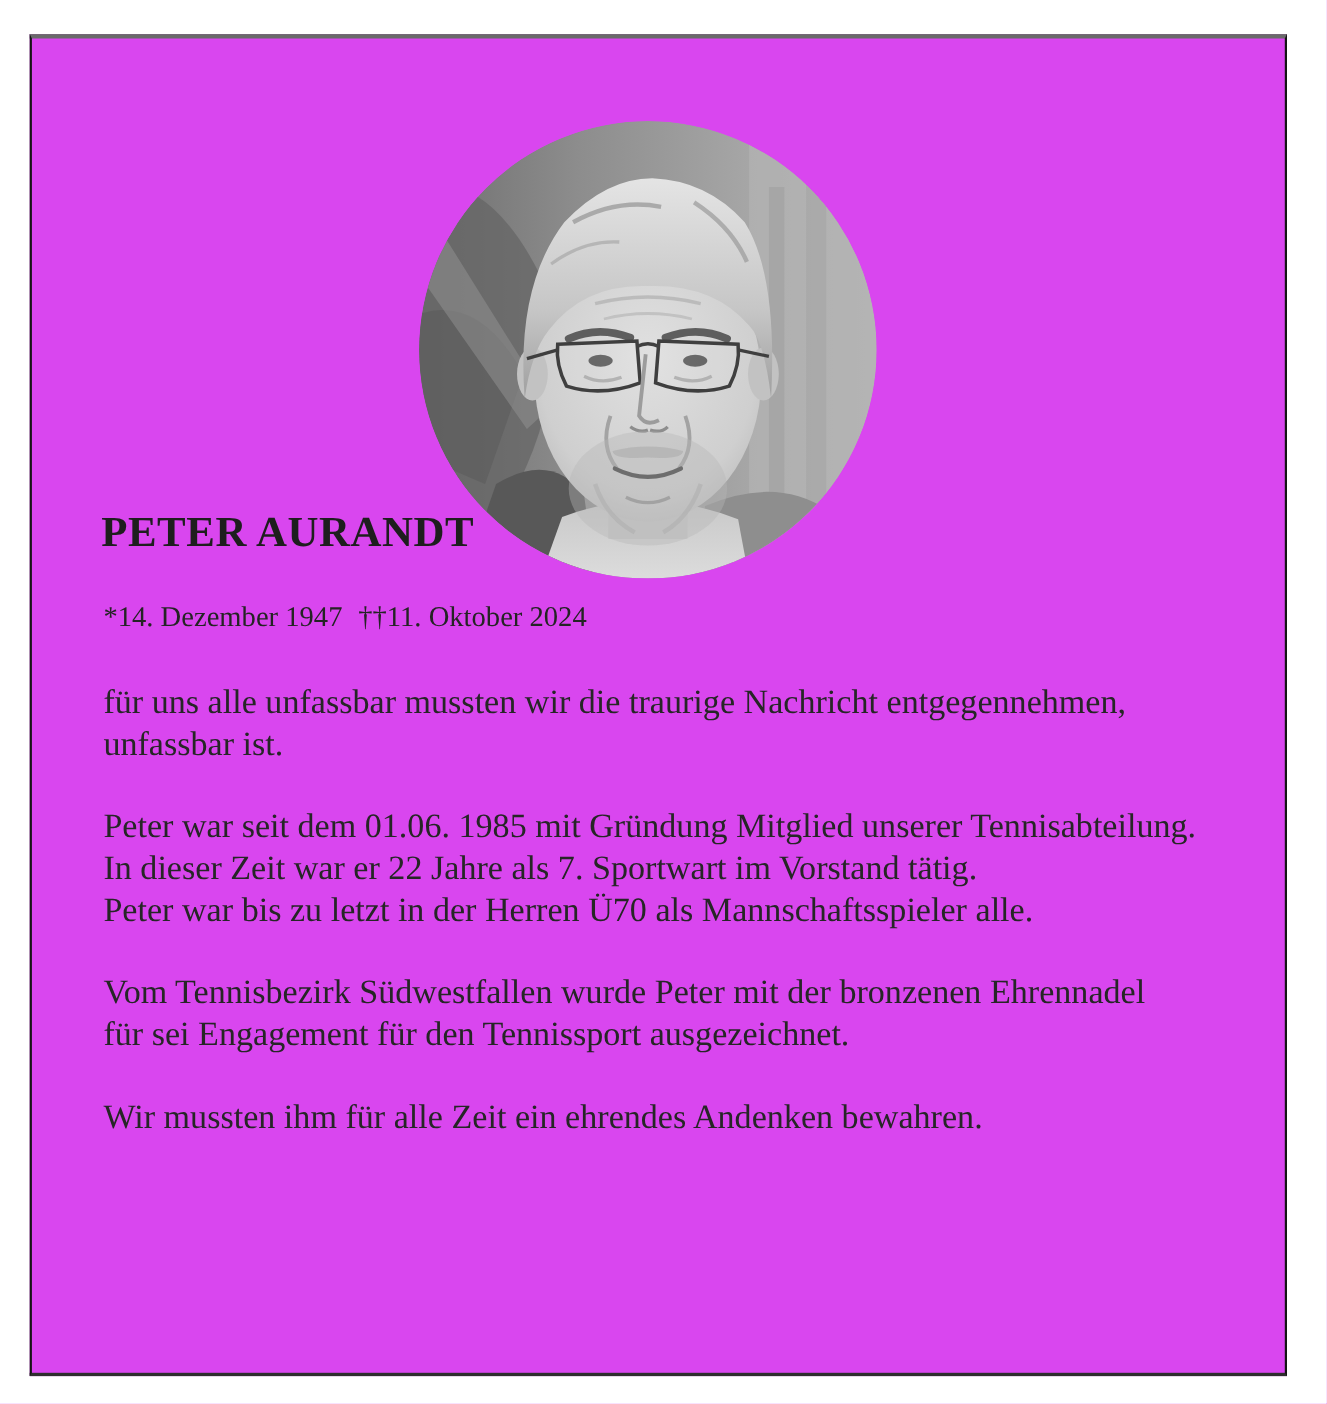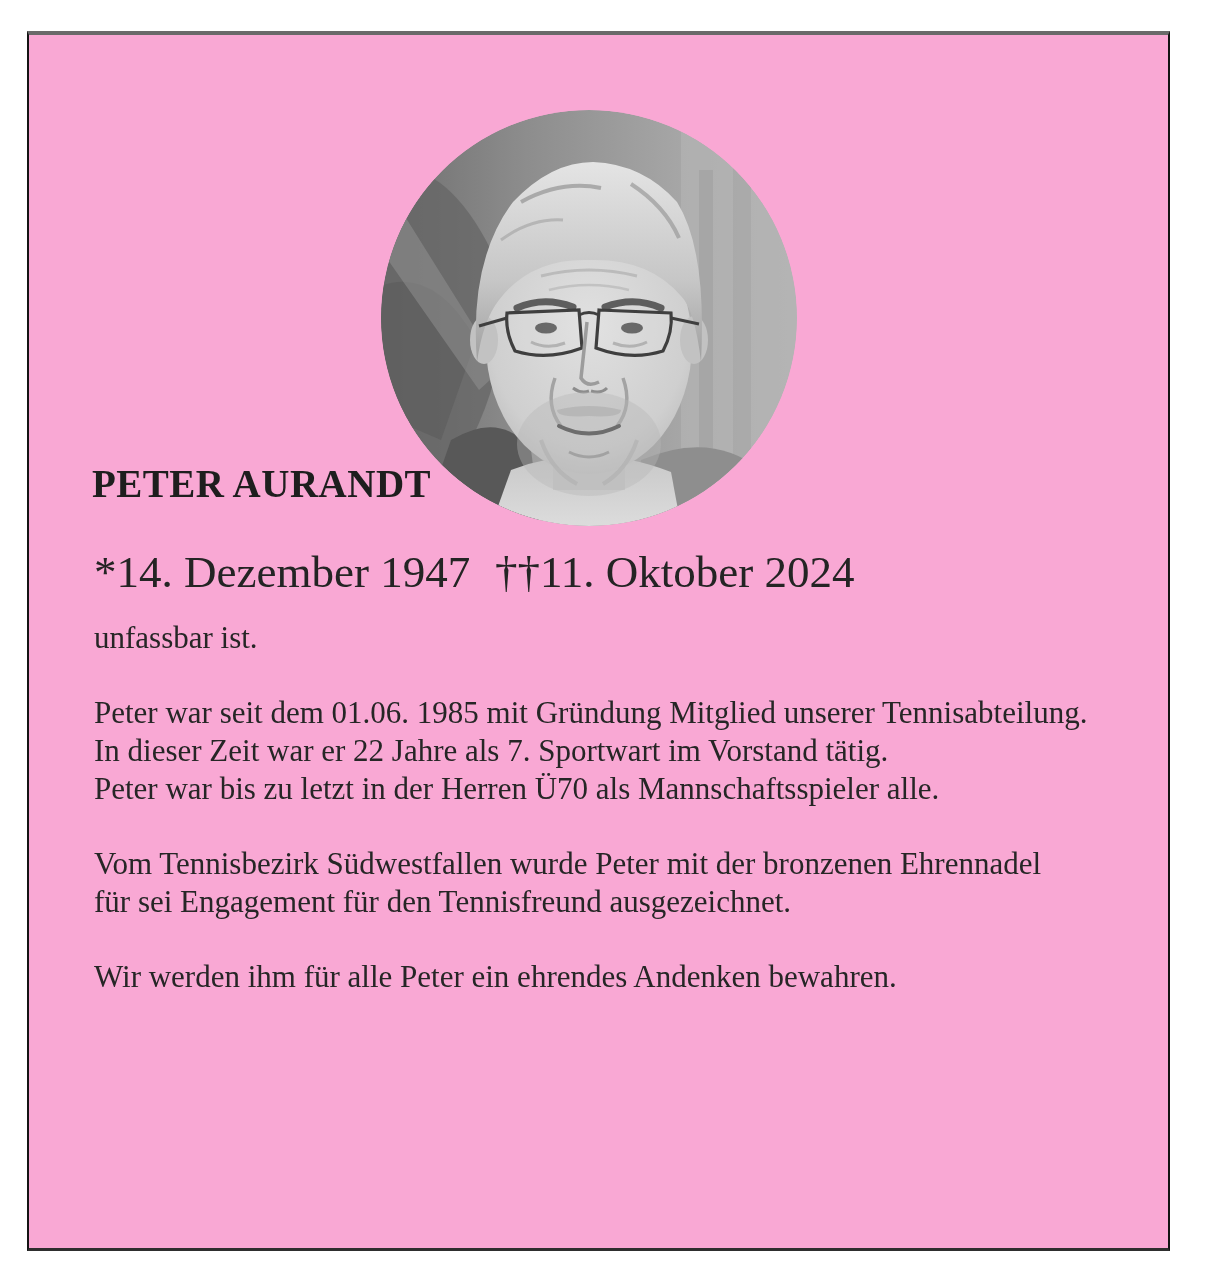--- a/index.html
+++ b/index.html
@@ -19,21 +19,21 @@
     position: absolute;
     left: 27px;
     top: 31px;
     width: 1143px;
     height: 1220px;
     box-sizing: border-box;
     border-top: 4px solid #6a6a6a;
     border-left: 2px solid #141414;
     border-right: 2px solid #141414;
     border-bottom: 3px solid #2e2e2e;
-    background: #f9a8d4;
+    background: #d946ef;
   }
   .photo {
     position: absolute;
     left: 352px;
     top: 75px;
     width: 416px;
     height: 416px;
     border-radius: 50%;
     overflow: hidden;
   }
@@ -46,21 +46,21 @@
     font-size: 39px;
     font-weight: bold;
     letter-spacing: 0.5px;
     color: #1e1e1e;
     white-space: nowrap;
   }
   .dates {
     position: absolute;
     left: 65px;
     top: 511px;
-    font-size: 45px;
+    font-size: 26px;
     color: #242424;
     white-space: nowrap;
   }
   .dates .death { margin-left: 0.55em; }
   .bodytext {
     position: absolute;
     left: 65px;
     top: 584px;
     font-size: 31px;
     line-height: 38px;
@@ -154,29 +154,30 @@
       </g>
     </svg>
   </div>
 
   <h1 class="name">PETER AURANDT</h1>
 
   <div class="dates"><span>*14. Dezember 1947</span><span class="death"><span>†</span><span>†11. Oktober 2024</span></span></div>
 
   <div class="bodytext">
     <p>
+      <span class="line">für uns alle unfassbar mussten wir die traurige Nachricht entgegennehmen,</span>
       <span class="line">unfassbar ist.</span>
     </p>
     <p>
       <span class="line">Peter war seit dem 01.06. 1985 mit Gründung Mitglied unserer Tennisabteilung.</span>
       <span class="line">In dieser Zeit war er 22 Jahre als 7. Sportwart im Vorstand tätig.</span>
       <span class="line">Peter war bis zu letzt in der Herren Ü70 als Mannschaftsspieler alle.</span>
     </p>
     <p>
       <span class="line">Vom Tennisbezirk Südwestfallen wurde Peter mit der bronzenen Ehrennadel</span>
-      <span class="line">für sei Engagement für den Tennisfreund ausgezeichnet.</span>
+      <span class="line">für sei Engagement für den Tennissport ausgezeichnet.</span>
     </p>
     <p>
-      <span class="line">Wir werden ihm für alle Peter ein ehrendes Andenken bewahren.</span>
+      <span class="line">Wir mussten ihm für alle Zeit ein ehrendes Andenken bewahren.</span>
     </p>
   </div>
 
 </div>
 
 </body></html>

